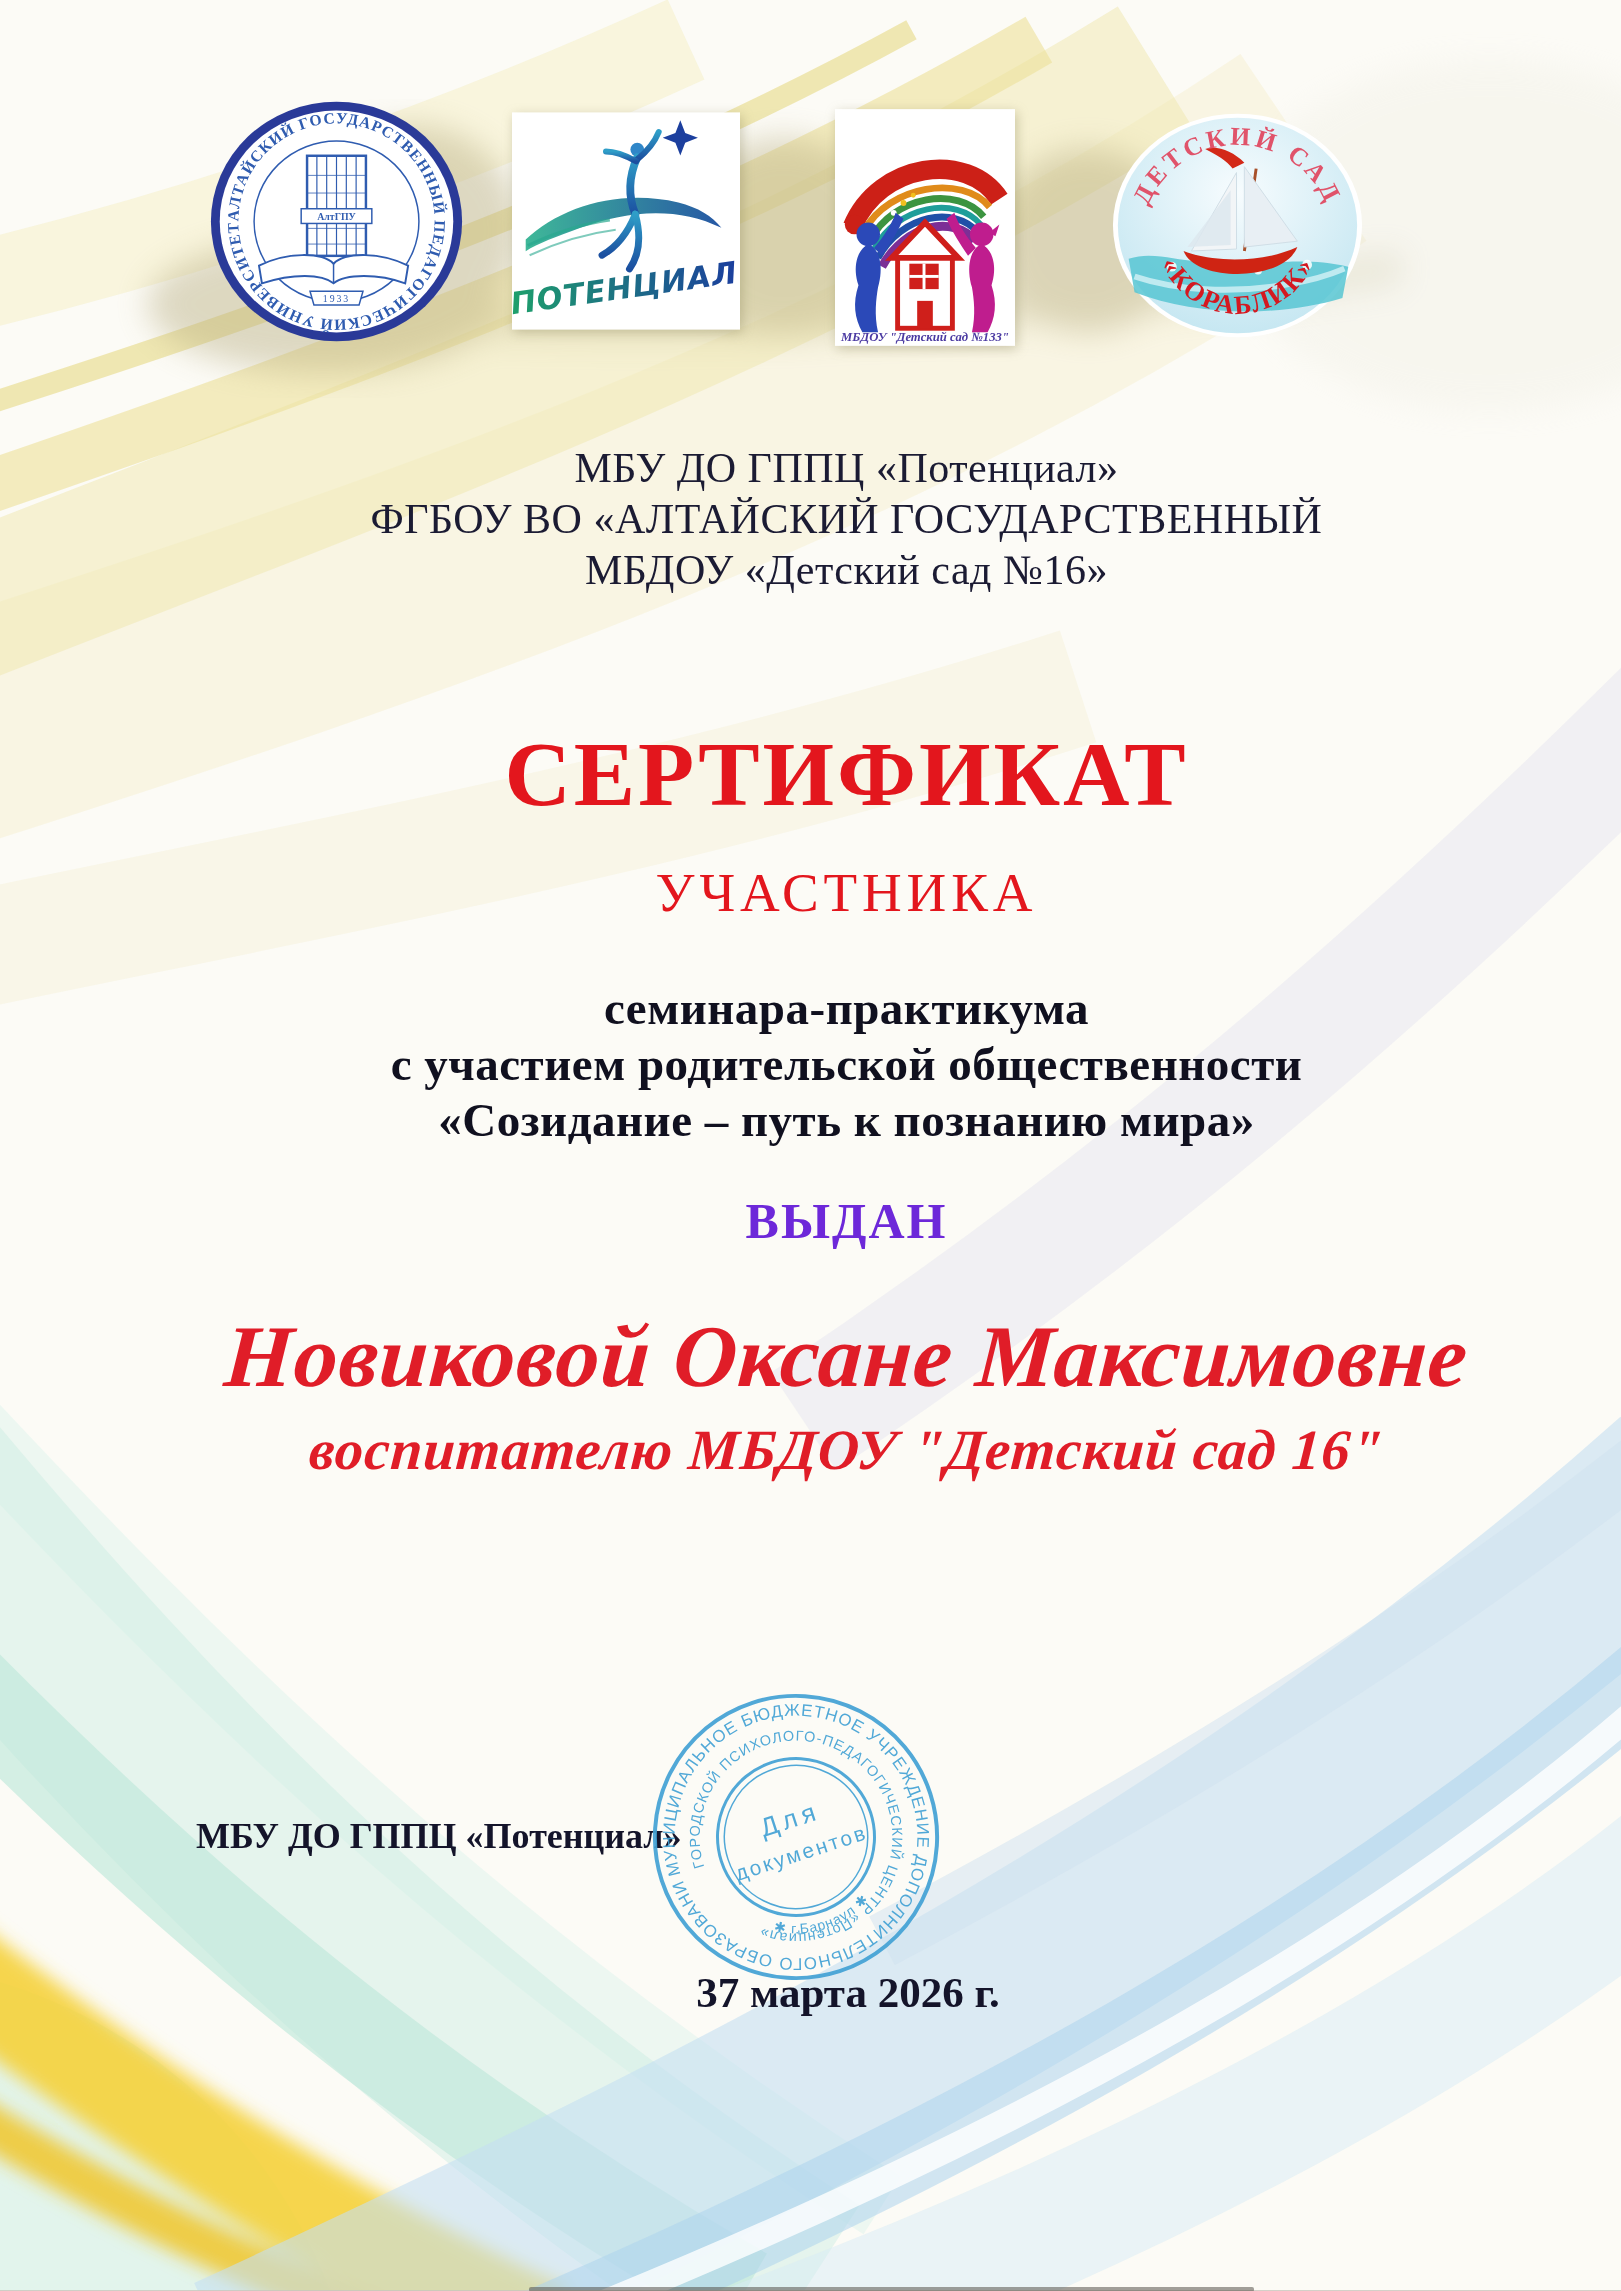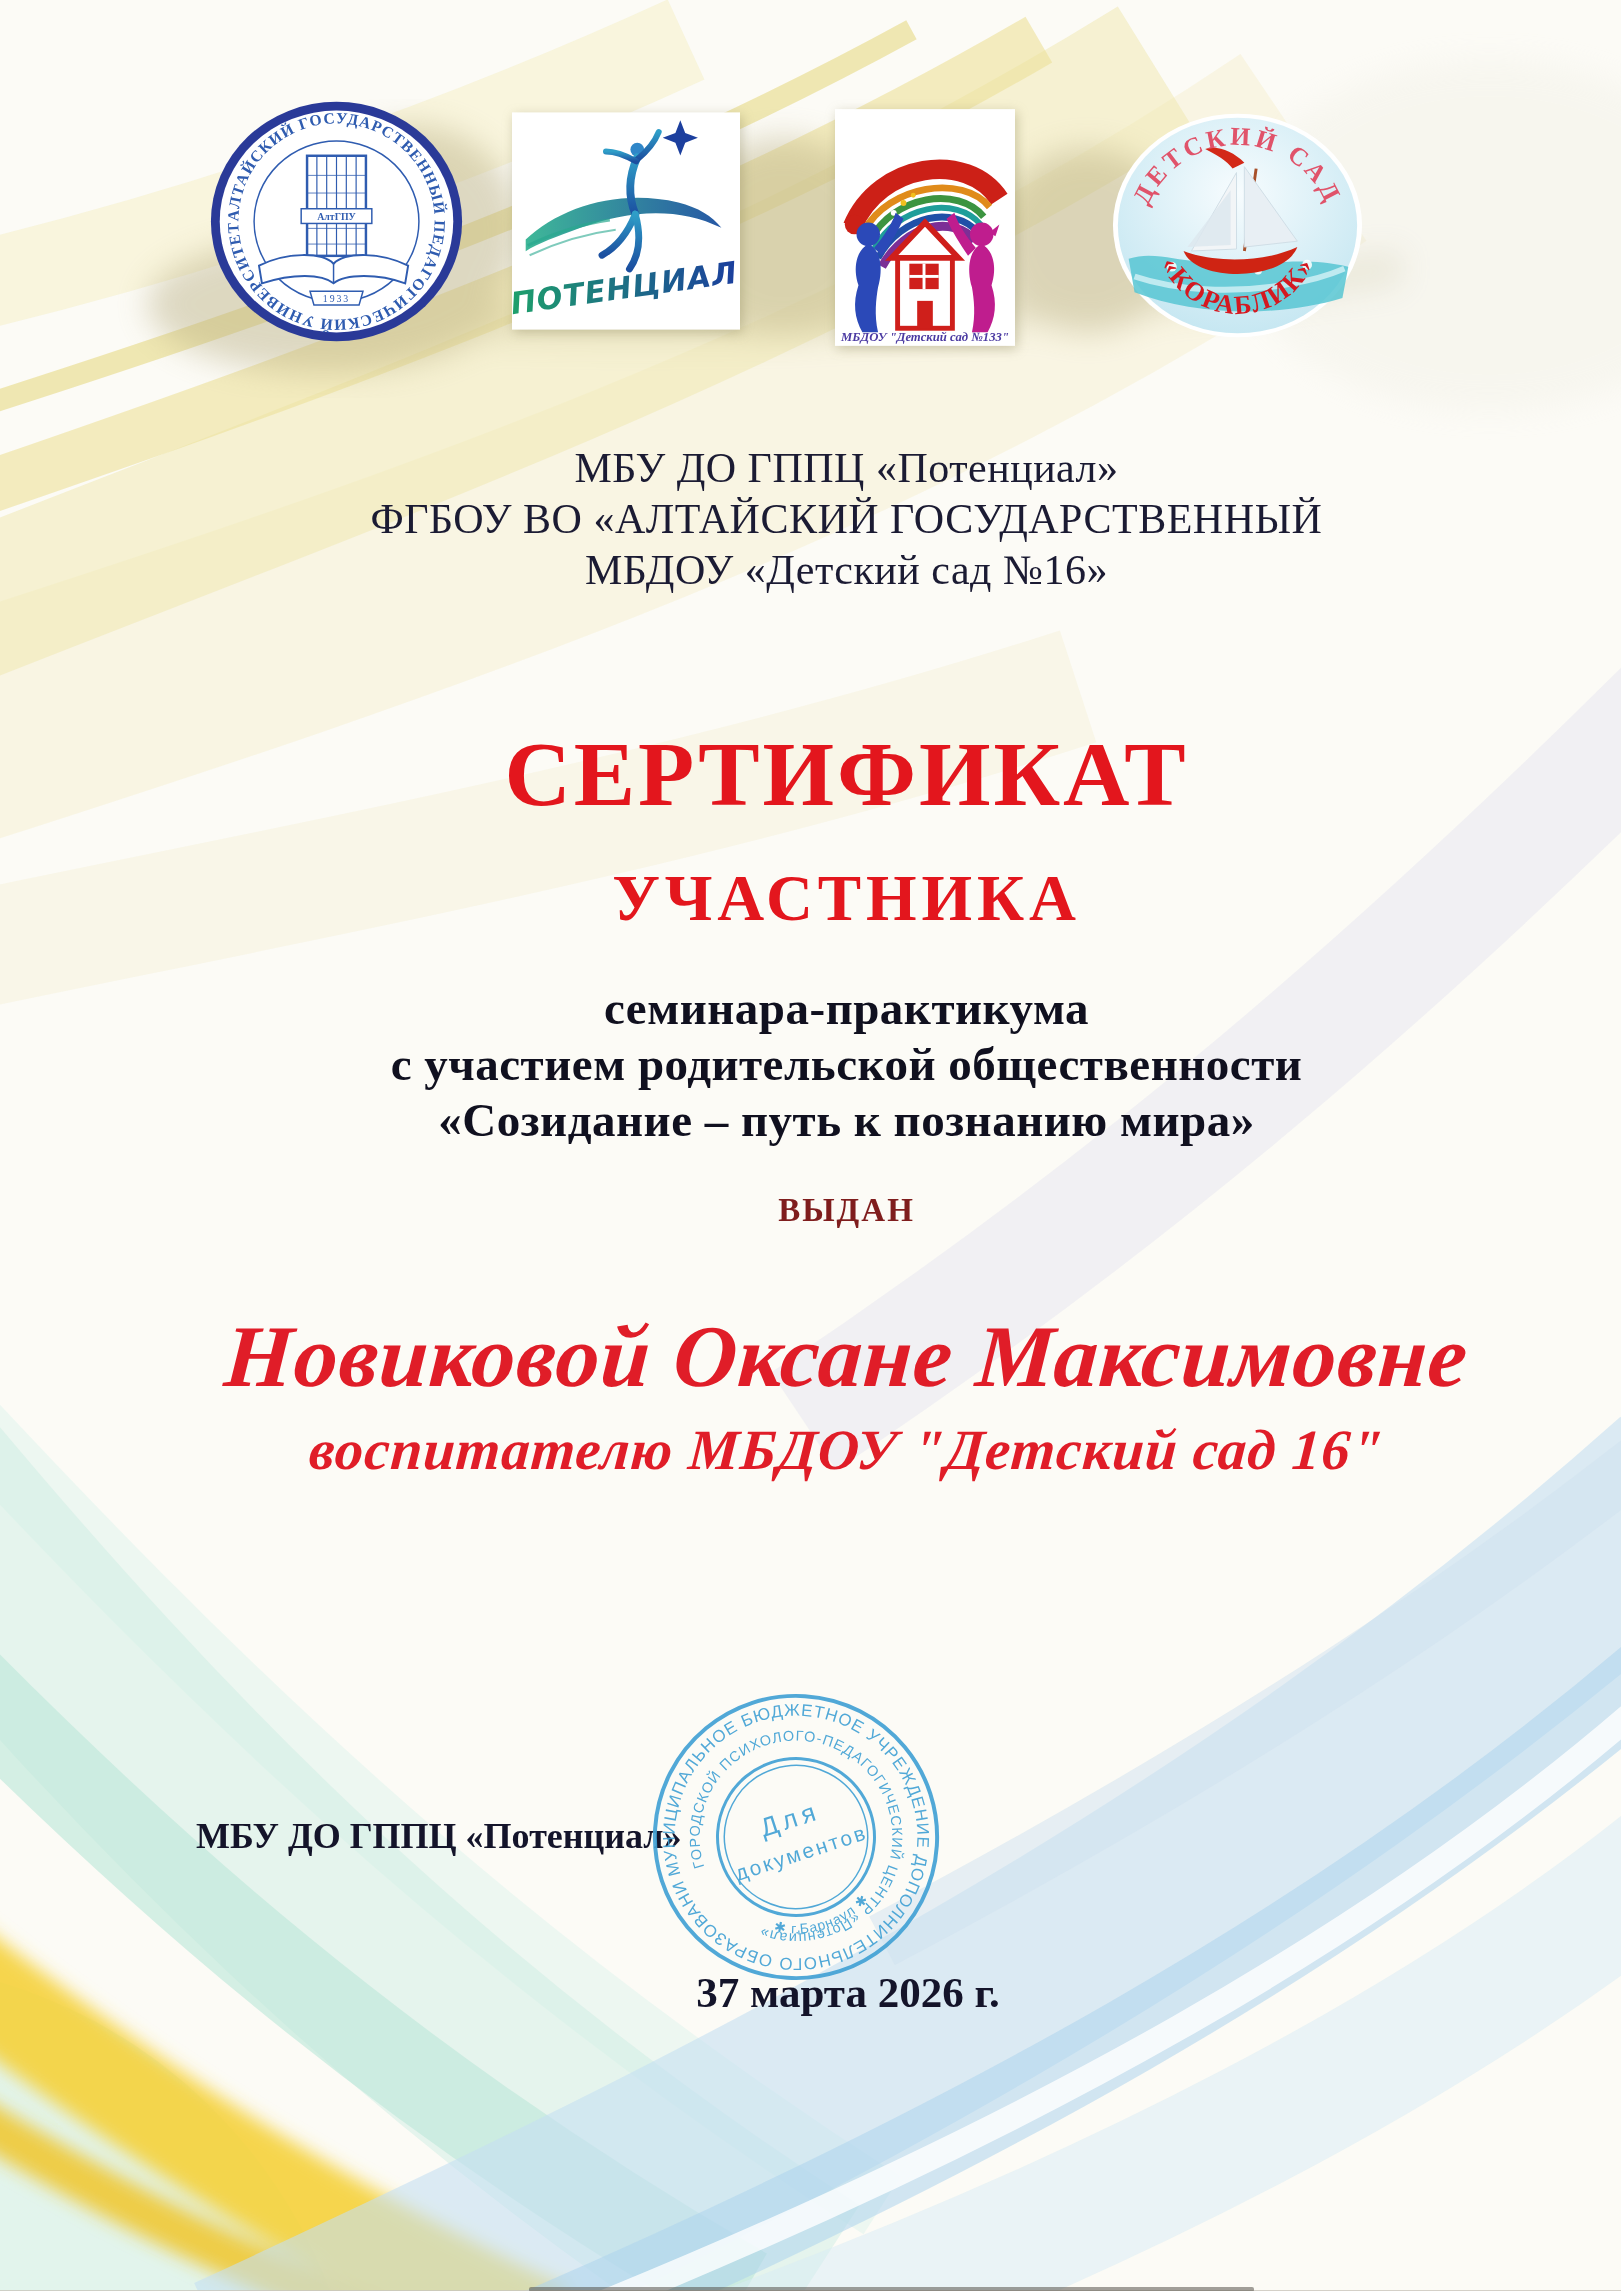--- a/index.html
+++ b/index.html
@@ -19,25 +19,25 @@
   .logo svg { display:block; width:100%; height:100%; }
   .whitecard { filter:drop-shadow(2px 3.9px 5.9px rgba(120,115,70,.35)); }
 
   
   .cline { position:absolute; left:71px; width:1551px; text-align:center; }
 
   .header-line { font-size:42px; line-height:51px; letter-spacing:0.5px; color:#1b1b33; }
   .org-header  { top:443px; }
 
   .title-main { top:721px; font-size:92px; font-weight:bold; letter-spacing:2.9px; color:#e3161d; }
-  .title-sub  { top:861px; font-size:65px; font-weight:bold; letter-spacing:4.9px; color:#e3161d; }
+  .title-sub  { top:861px; font-size:55px; font-weight:normal; letter-spacing:4.9px; color:#e3161d; }
 
   .event-block { top:980px; font-size:47px; line-height:56px; font-weight:bold; color:#10101f; letter-spacing:0.5px; }
 
-  .issued { top:1192px; font-size:33px; font-weight:bold; color:#7f1d1d; letter-spacing:2px; }
+  .issued { top:1192px; font-size:50px; font-weight:bold; color:#6d28d9; letter-spacing:2px; }
 
   .recipient-name {
     top:1306px; font-size:88px; font-style:italic; font-weight:bold;
     color:#e01d28; letter-spacing:1px; transform:skewX(-4deg);
   }
   .recipient-pos {
     top:1417px; font-size:57px; font-style:italic; font-weight:bold;
     color:#e01d28; letter-spacing:1px; transform:skewX(-4deg);
   }
 

